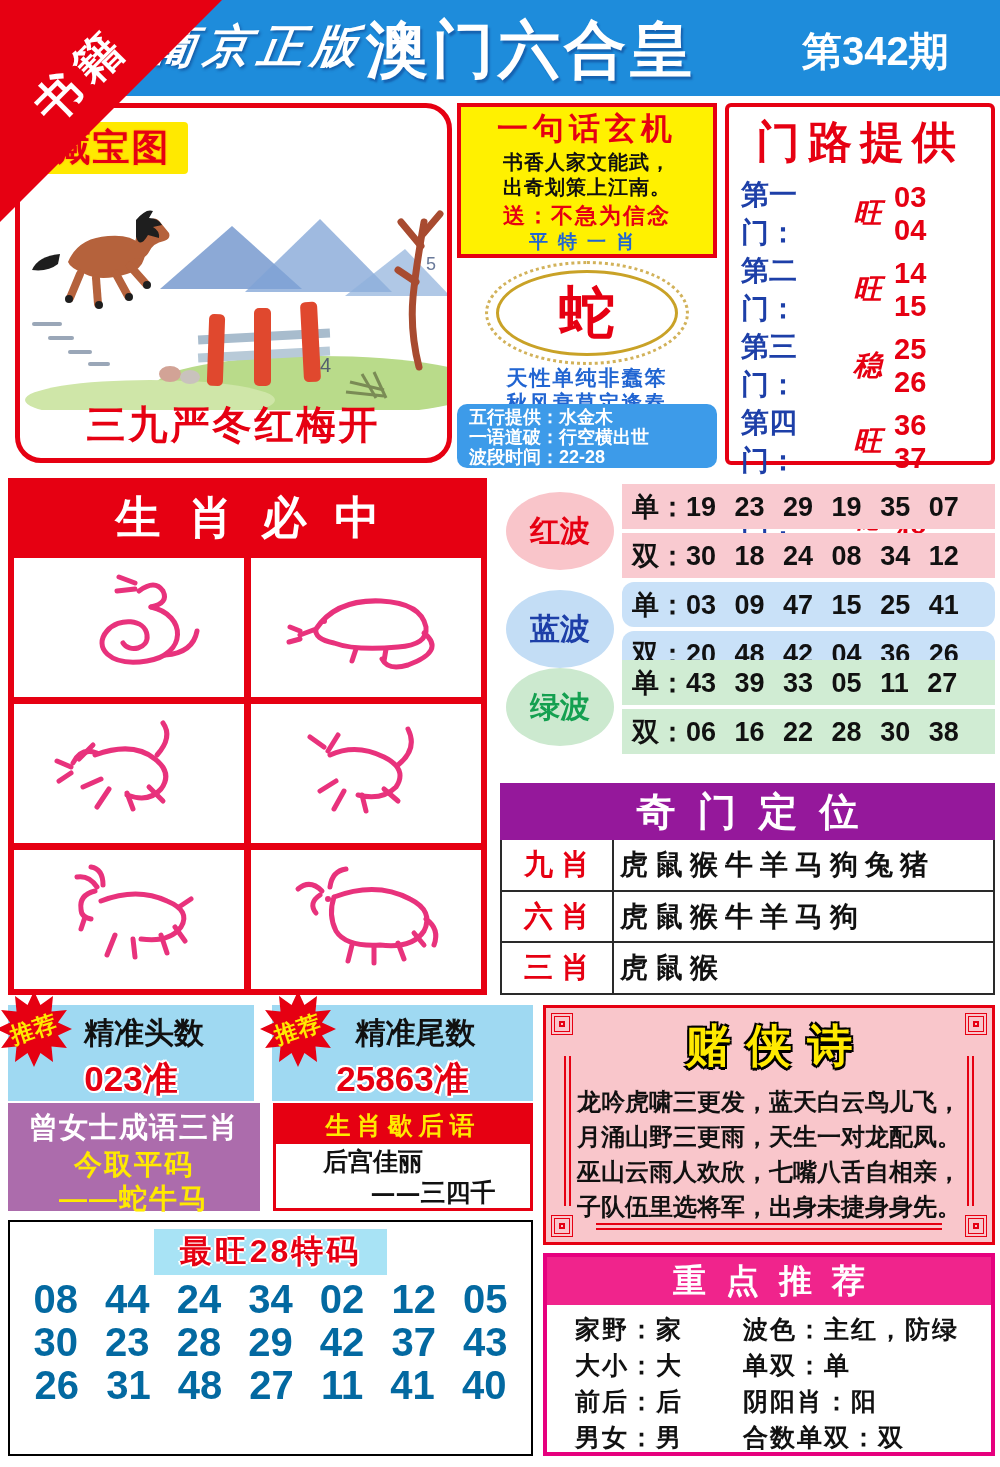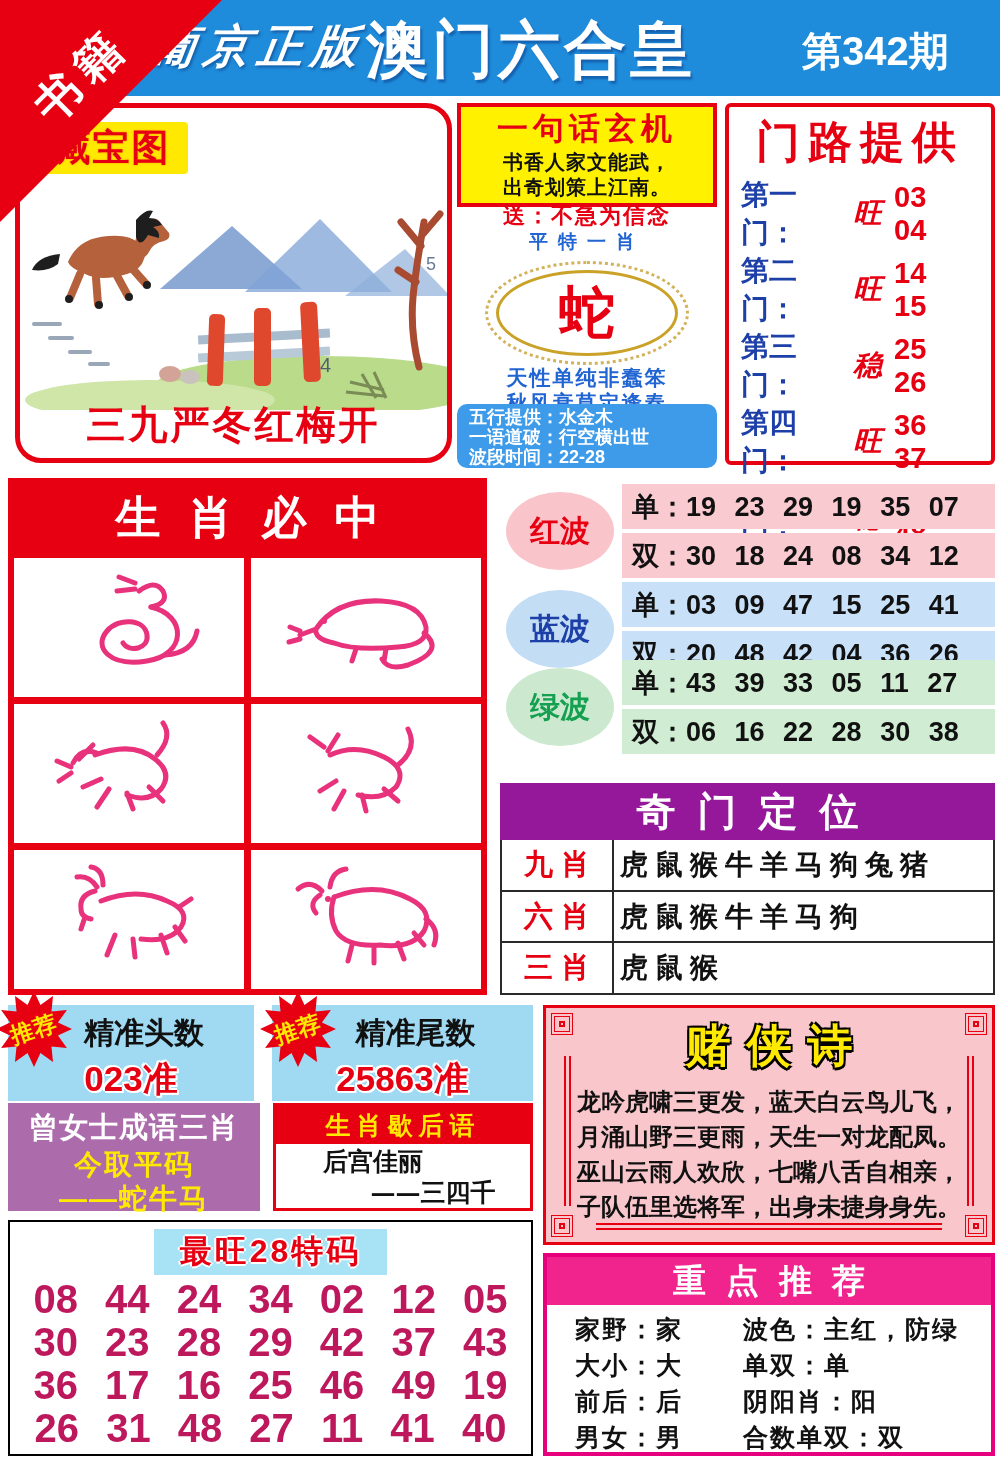--- a/index.html
+++ b/index.html
@@ -24,21 +24,21 @@
   .t-box { position:absolute; left:15px; top:103px; width:437px; height:360px; background:#fff;
            border:5px solid #e60012; border-radius:26px; overflow:hidden; }
   .t-badge { position:absolute; left:16px; top:14px; width:152px; height:52px; background:#ffe900;
            color:#e60012; font-size:37px; font-weight:bold; display:flex; align-items:center;
            justify-content:center; letter-spacing:2px; text-shadow:0 0 2px #ff9000; border-radius:4px; }
   .t-scene { position:absolute; left:0px; top:56px; width:427px; height:246px; }
   .t-caption { position:absolute; left:0; bottom:6px; width:100%; text-align:center;
            color:#e60012; font-size:39px; font-weight:bold; letter-spacing:3px; }
 
   
-  .m-box { position:absolute; left:457px; top:103px; width:260px; height:104px; background:#fff100;
+  .m-box { position:absolute; left:457px; top:103px; width:260px; height:155px; background:#fff100;
            border:4px solid #e60012; text-align:center; padding-top:1px; }
   .m-title { color:#e60012; font-size:31px; font-weight:bold; letter-spacing:5px; }
   .m-line  { color:#111; font-size:20px; font-weight:bold; line-height:25px; letter-spacing:1px; }
   .m-gift  { color:#e60012; font-size:22px; font-weight:bold; letter-spacing:2px; margin-top:1px; }
 
   
   .p-sec { position:absolute; left:457px; top:229px; width:260px; height:174px; text-align:center; }
   .p-title { color:#2165d2; font-size:19px; font-weight:bold; letter-spacing:10px; }
   .p-oval-outer { margin:6px auto 0; width:204px; height:104px; border:3px dotted #d2b25a;
            border-radius:50%; display:flex; align-items:center; justify-content:center; }
@@ -75,21 +75,21 @@
   .wave { position:absolute; left:500px; width:495px; height:94px; }
   .wave-ellipse { position:absolute; left:6px; top:8px; width:108px; height:78px; border-radius:50%;
            display:flex; align-items:center; justify-content:center; font-size:30px; font-weight:bold; }
   .wave-rows { position:absolute; left:122px; top:0; width:373px; height:94px; display:flex;
            flex-direction:column; gap:4px; }
   .wave-row { flex:1; display:flex; align-items:center; padding-left:10px; font-size:27px;
            font-weight:bold; color:#111; word-spacing:11px; }
   .w-red  .wave-ellipse { background:#f9c5ca; color:#e60012; }
   .w-red  .wave-row { background:#f9cad0; }
   .w-blue .wave-ellipse { background:#c3ddf5; color:#1d3fa8; }
-  .w-blue .wave-row { background:#c9e1f8; }
+  .w-blue .wave-row { background:#c9e1f8;border-radius:12px; }
   .w-green .wave-ellipse { background:#cce9cf; color:#14a050; }
   .w-green .wave-row { background:#d0ecd3; }
 
   
   .q-box { position:absolute; left:500px; top:783px; width:495px; height:212px; }
   .q-header { height:57px; background:#95189b; color:#fff; font-size:39px; font-weight:bold;
            letter-spacing:22px; padding-left:22px; display:flex; align-items:center; justify-content:center; }
   .q-table { height:155px; border:2px solid #2a2a2a; border-top:none; display:flex; flex-direction:column; }
   .q-row { flex:1; display:flex; }
   .q-row + .q-row { border-top:2px solid #2a2a2a; }
@@ -126,21 +126,21 @@
            line-height:31px; text-align:center; }
   .xh-line.first { margin-top:2px; padding-right:60px; }
   .xh-line.second { padding-left:60px; }
 
   
   .t28-box { position:absolute; left:8px; top:1220px; width:525px; height:236px; background:#fff;
            border:2px solid #000000; text-align:center; }
   .t28-header { display:inline-block; margin:7px auto 3px; background:#a8e3f5; color:#e60012;
            font-size:32px; font-weight:bold; letter-spacing:3px; padding:1px 26px;
            text-shadow:-2px 0 #fff,2px 0 #fff,0 -2px #fff,0 2px #fff; }
-  .t28-row { color:#be185d; font-size:40px; font-weight:bold; line-height:43px; word-spacing:16px; }
+  .t28-row { color:#0369a1; font-size:40px; font-weight:bold; line-height:43px; word-spacing:16px; }
 
   
   .poem-box { position:absolute; left:543px; top:1005px; width:452px; height:240px; background:#f9c6cb;
            border:3px solid #e60012; overflow:hidden; }
   .corner { position:absolute; width:22px; height:22px; border:4px double #e60012; }
   .corner i { position:absolute; left:4px; top:4px; width:6px; height:6px; border:2px solid #e60012; display:block; }
   .c-tl { left:5px; top:5px; } .c-tr { right:5px; top:5px; }
   .c-bl { left:5px; bottom:5px; } .c-br { right:5px; bottom:5px; }
   .vline { position:absolute; top:48px; height:150px; width:0; border-left:7px double #e60012; }
   .v-l { left:18px; } .v-r { right:18px; }
@@ -413,21 +413,20 @@
   <div class="xh-box">
     <div class="xh-header">生肖歇后语</div>
     <div class="xh-line first">后宫佳丽</div>
     <div class="xh-line second">——三四千</div>
   </div>
 
   <div class="t28-box">
     <div class="t28-header">最旺28特码</div>
     <div class="t28-row">08 44 24 34 02 12 05</div>
     <div class="t28-row">30 23 28 29 42 37 43</div>
-    <div class="t28-row">36 17 16 25 46 49 19</div>
     <div class="t28-row">26 31 48 27 11 41 40</div>
   </div>
 
   <div class="poem-box">
     <div class="corner c-tl">
         <i></i>
       </div>
     <div class="corner c-tr">
         <i></i>
       </div>

